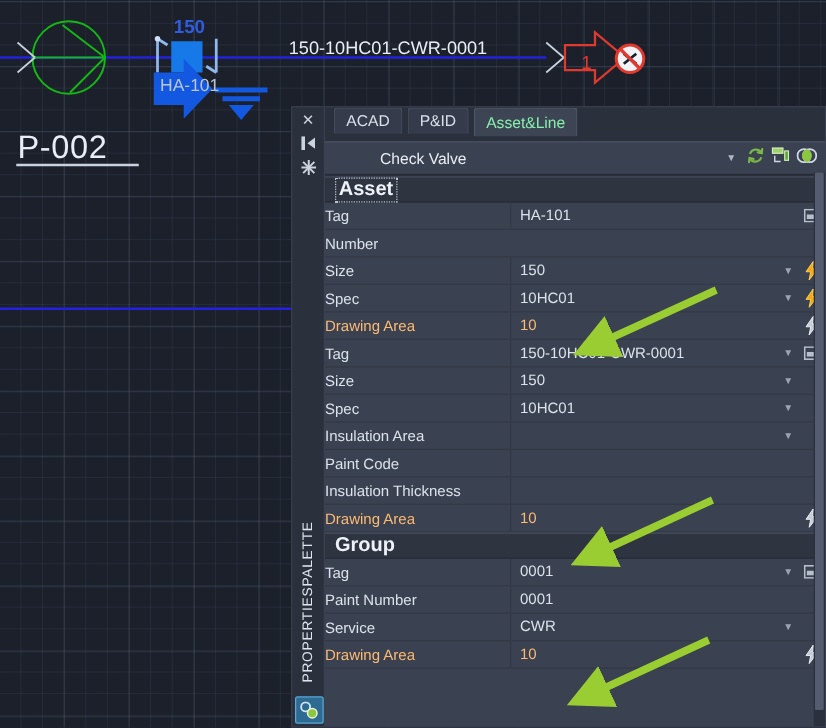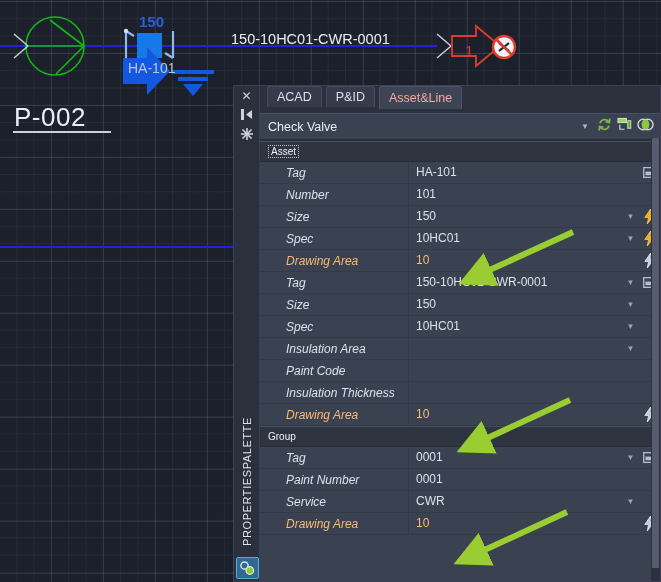--- a/index.html
+++ b/index.html
@@ -45,40 +45,40 @@
 
   #pbody{flex:1;display:flex;flex-direction:column;min-width:0;position:relative;}
 
   
   #tabs{height:25px;background:#2b303d;display:flex;
         padding-left:7px;box-sizing:border-box;}
   .tab{height:20px;line-height:20px;padding:0 9px;margin-right:4px;
        background:#353b4b;color:#d9e0ea;font-size:12.5px;
        border:1px solid #454c5e;border-bottom:none;
        border-radius:3px 3px 0 0;cursor:default;}
-  .tab.active{background:#3d4454;color:#fca5a5;border-color:#4e566a;height:22px;
+  .tab.active{background:#3d4454;color:#86efac;border-color:#4e566a;height:22px;
               line-height:22px;}
 
   
   #combo{height:25px;margin:2px 0 0 0;background:#3a4150;display:flex;align-items:center;
-         border-top:1px solid #4a5164;border-bottom:1px solid #272c37;}
+         border-top:1px solid #4a5164;border-bottom:1px solid #272c37;padding-left:36px;}
   #combo .txt{flex:1;padding-left:8px;color:#e8edf4;font-size:12.5px;}
   #combo .carat{width:18px;text-align:center;color:#aeb7c6;font-size:8px;}
   #combo .tools{display:flex;align-items:center;gap:5px;padding:0 6px 0 3px;}
 
   
   #grid{flex:1;overflow:hidden;background:#3a4150;border-top:1px solid #2a2f3b;}
   .grp{height:19px;display:flex;align-items:center;background:#2f3441;
        border-top:1px solid #474e60;border-bottom:1px solid #272c37;}
-  .grp span{color:#eef2f8;font-size:10px;font-weight:normal;padding-left:8px;}
+  .grp span{color:#eef2f8;font-size:16px;font-weight:bold;padding-left:8px;}
   .grp.focus span{border:1px dotted #b9c3d2;padding:0 2px 0 2px;margin-left:8px;}
   .row{height:21px;display:flex;align-items:center;
        border-bottom:1px solid #333945;}
-  .row .lbl{width:148px;padding-left:26px;box-sizing:border-box;
-            color:#dbe2ec;font-size:12px;white-space:nowrap;overflow:hidden;font-style:italic;}
+  .row .lbl{width:148px;box-sizing:border-box;
+            color:#dbe2ec;font-size:12px;white-space:nowrap;overflow:hidden;}
   .row .val{flex:1;padding-left:7px;color:#dbe2ec;font-size:12px;
             border-left:1px solid #333945;height:21px;line-height:21px;
             white-space:nowrap;overflow:hidden;}
   .row.dim .lbl,.row.dim .val{color:#fdba74;}
   .row .ctl{width:17px;height:21px;display:flex;align-items:center;justify-content:center;}
   .row .ctl.dd{color:#9aa4b4;font-size:8px;}
   .row .ctl.wide{width:21px;}
 
   
   #vscroll{position:absolute;right:0;top:52px;bottom:0;width:9px;background:#2b303d;}
@@ -226,21 +226,20 @@
           <div class="ctl"></div>
           <div class="ctl wide">
             <svg width="13" height="11" viewBox="0 0 14 12">
               <rect x="0.7" y="0.7" width="12.6" height="10.6" fill="none" stroke="#b6bfcc" stroke-width="1.4"></rect>
               <rect x="2.6" y="5" width="8.8" height="4" fill="#b6bfcc"></rect>
             </svg>
           </div>
         </div>
         <div class="row">
           <div class="lbl">Number</div>
-          <div class="val">101</div>
           <div class="ctl"></div>
           <div class="ctl wide"></div>
         </div>
         <div class="row">
           <div class="lbl">Size</div>
           <div class="val">150</div>
           <div class="ctl dd">▼</div>
           <div class="ctl wide">
             <svg width="13" height="15" viewBox="0 0 12 16">
               <path d="M7.2 0 L1 9 L5 9 L3.6 16 L11 6.5 L6.6 6.5 Z" fill="#f7a815" stroke="#ffd45e" stroke-width="0.8"></path>

